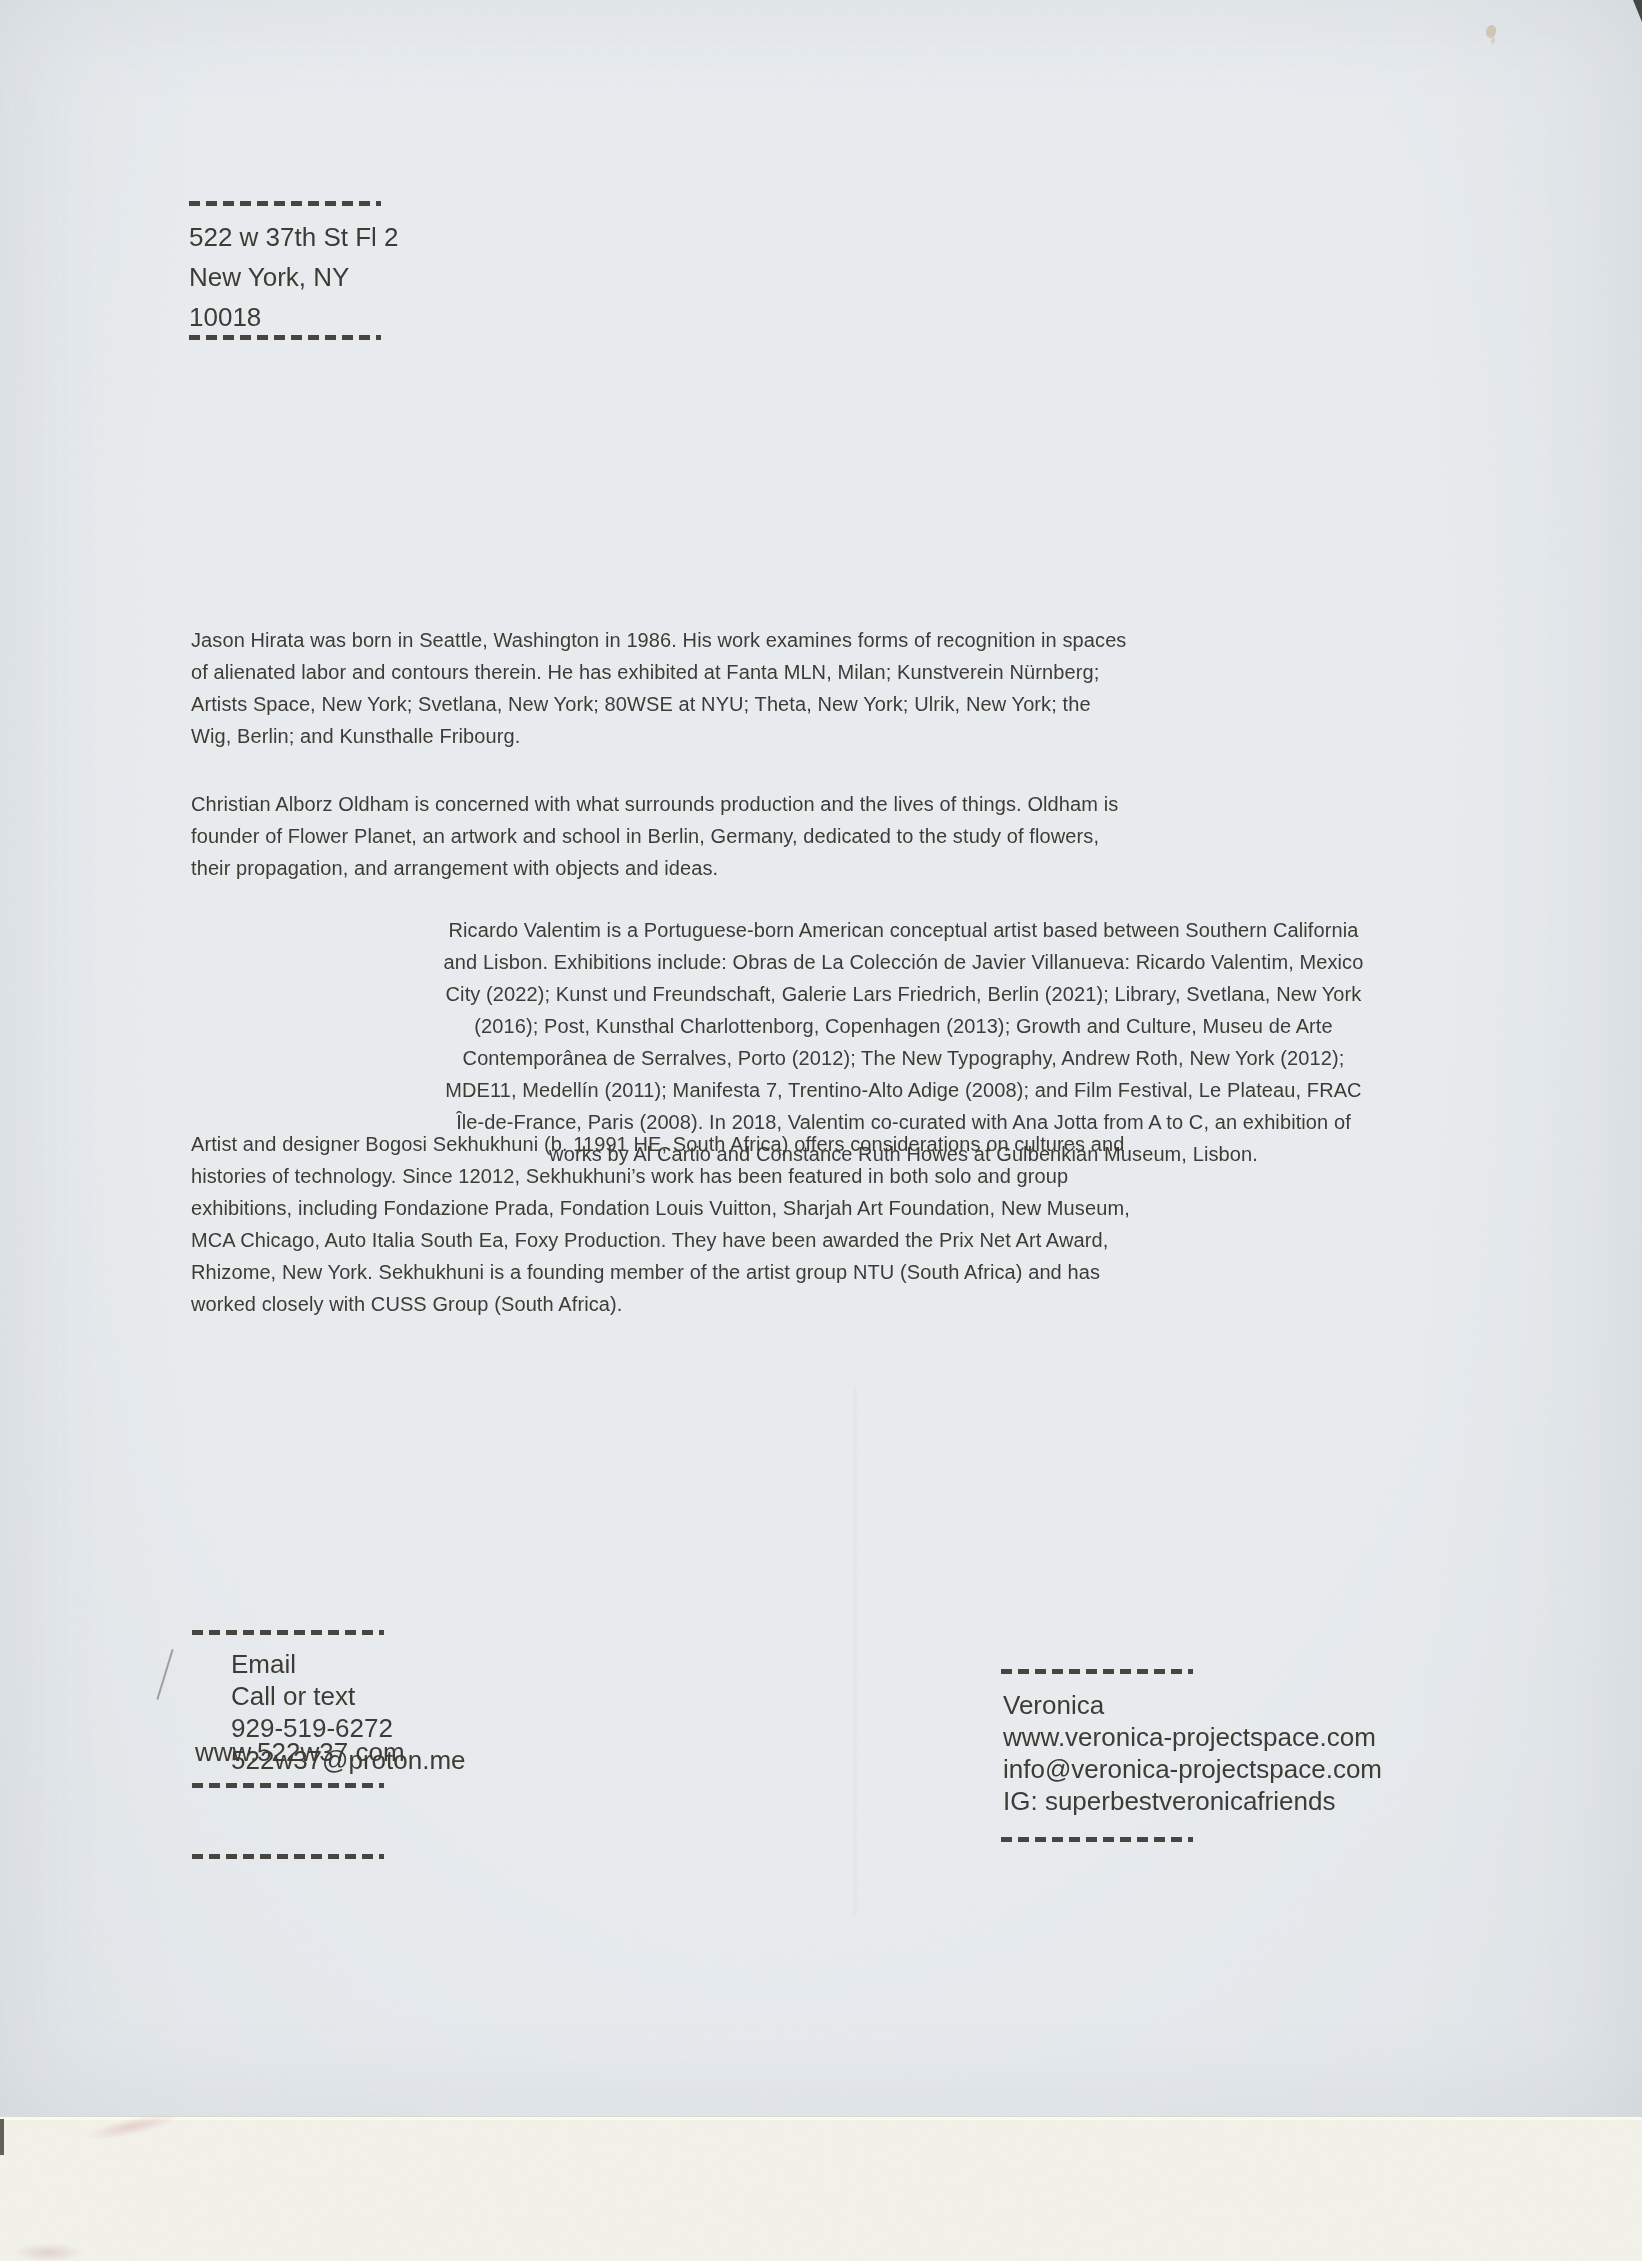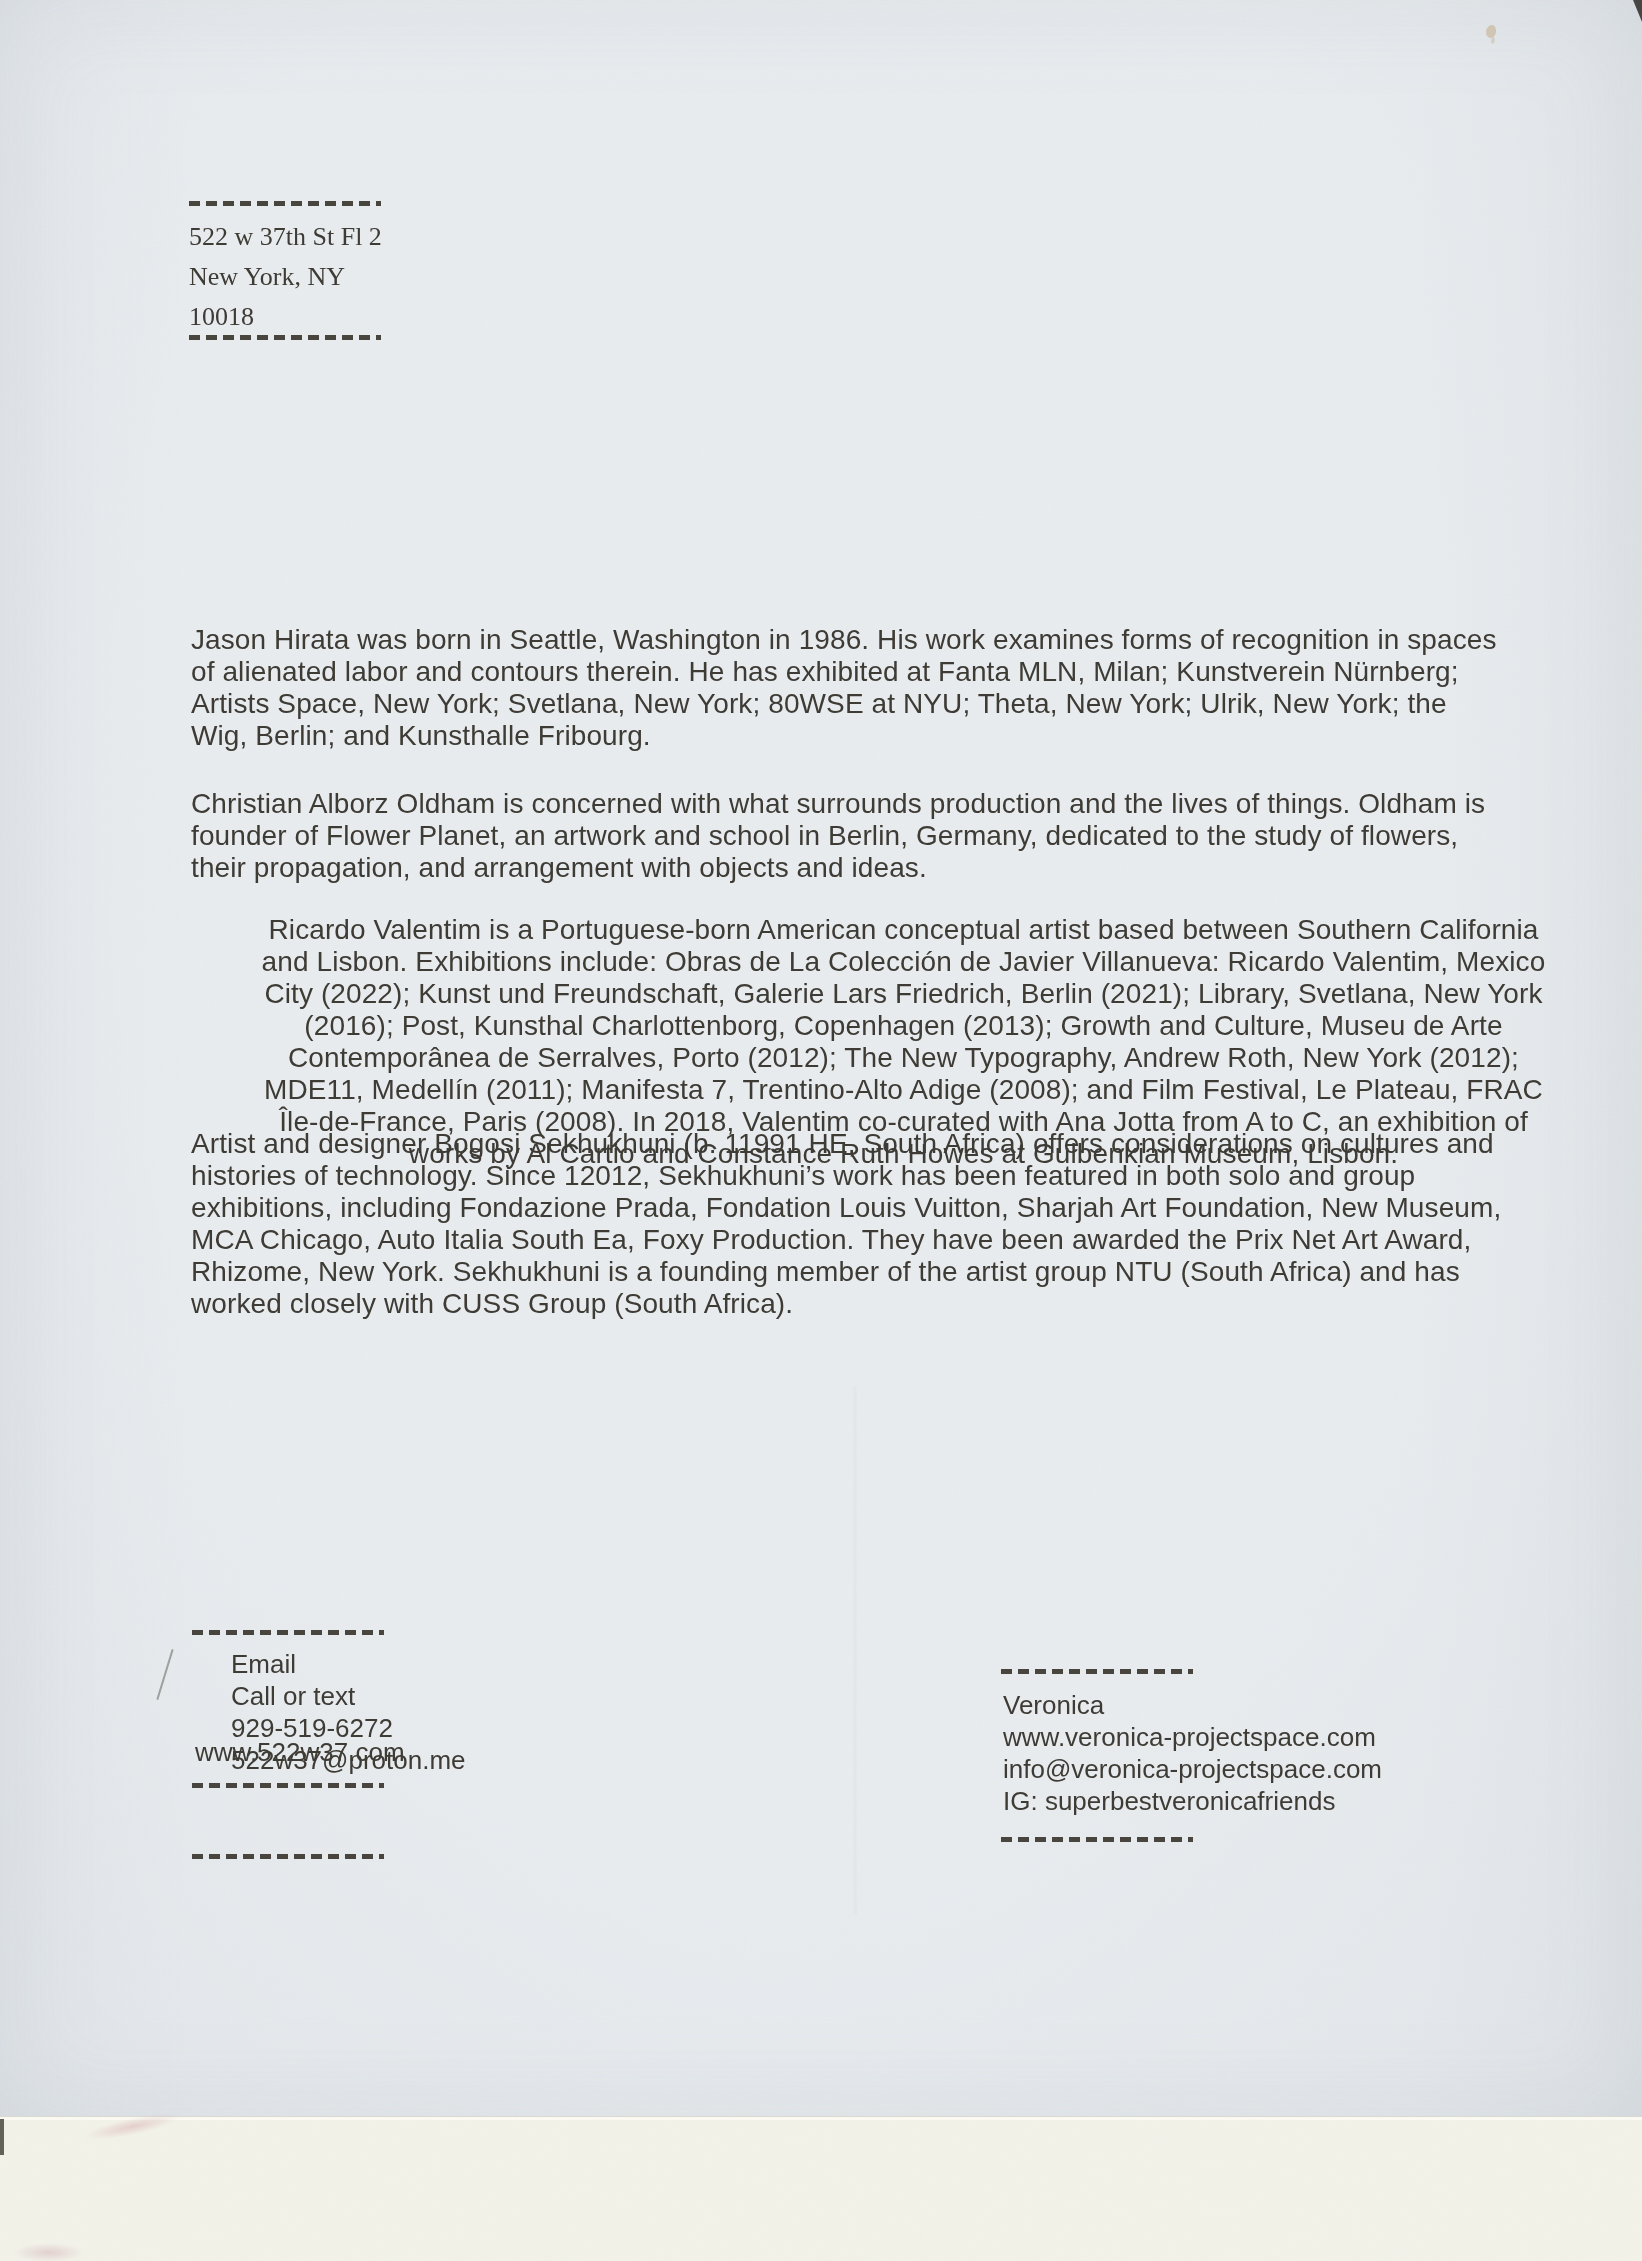--- a/index.html
+++ b/index.html
@@ -33,23 +33,23 @@
     background:linear-gradient(90deg, rgba(255,255,255,0), rgba(100,112,124,0.045), rgba(255,255,255,0));
     pointer-events:none;
   }
   .grain{position:absolute;left:0;top:0;width:1642px;height:2261px;opacity:0.05;pointer-events:none;}
 
   .dashes{
     position:absolute;height:4.5px;width:192px;
     background:repeating-linear-gradient(90deg,#47443d 0px,#47443d 11px,rgba(0,0,0,0) 11px,rgba(0,0,0,0) 17px);
   }
 
-  .addr{position:absolute;left:189px;top:217px;font-size:26px;line-height:40px;font-family:Liberation Serif, serif;}
+  .addr{position:absolute;left:189px;top:217px;font-size:26px;line-height:40px;}
   .names{position:absolute;left:190px;top:413px;font-size:26px;line-height:37px;font-style:italic;}
-  .bio{position:absolute;left:191px;width:1425px;font-size:28px;line-height:32px;white-space:pre-line;letter-spacing:0.1px;}
+  .bio{position:absolute;left:191px;width:1425px;font-size:20px;line-height:32px;white-space:pre-line;letter-spacing:0.1px;}
 
   .contact{position:absolute;font-size:26px;line-height:32px;}
   .contact div{height:32px;}
 
   .slash{
     position:absolute;left:164px;top:1648px;width:1.9px;height:53px;
     background:#8f8f8b;transform:rotate(17deg);border-radius:1.3px;opacity:0.8;
   }
   .speck{
     position:absolute;left:1486px;top:24.5px;width:10.3px;height:13px;

